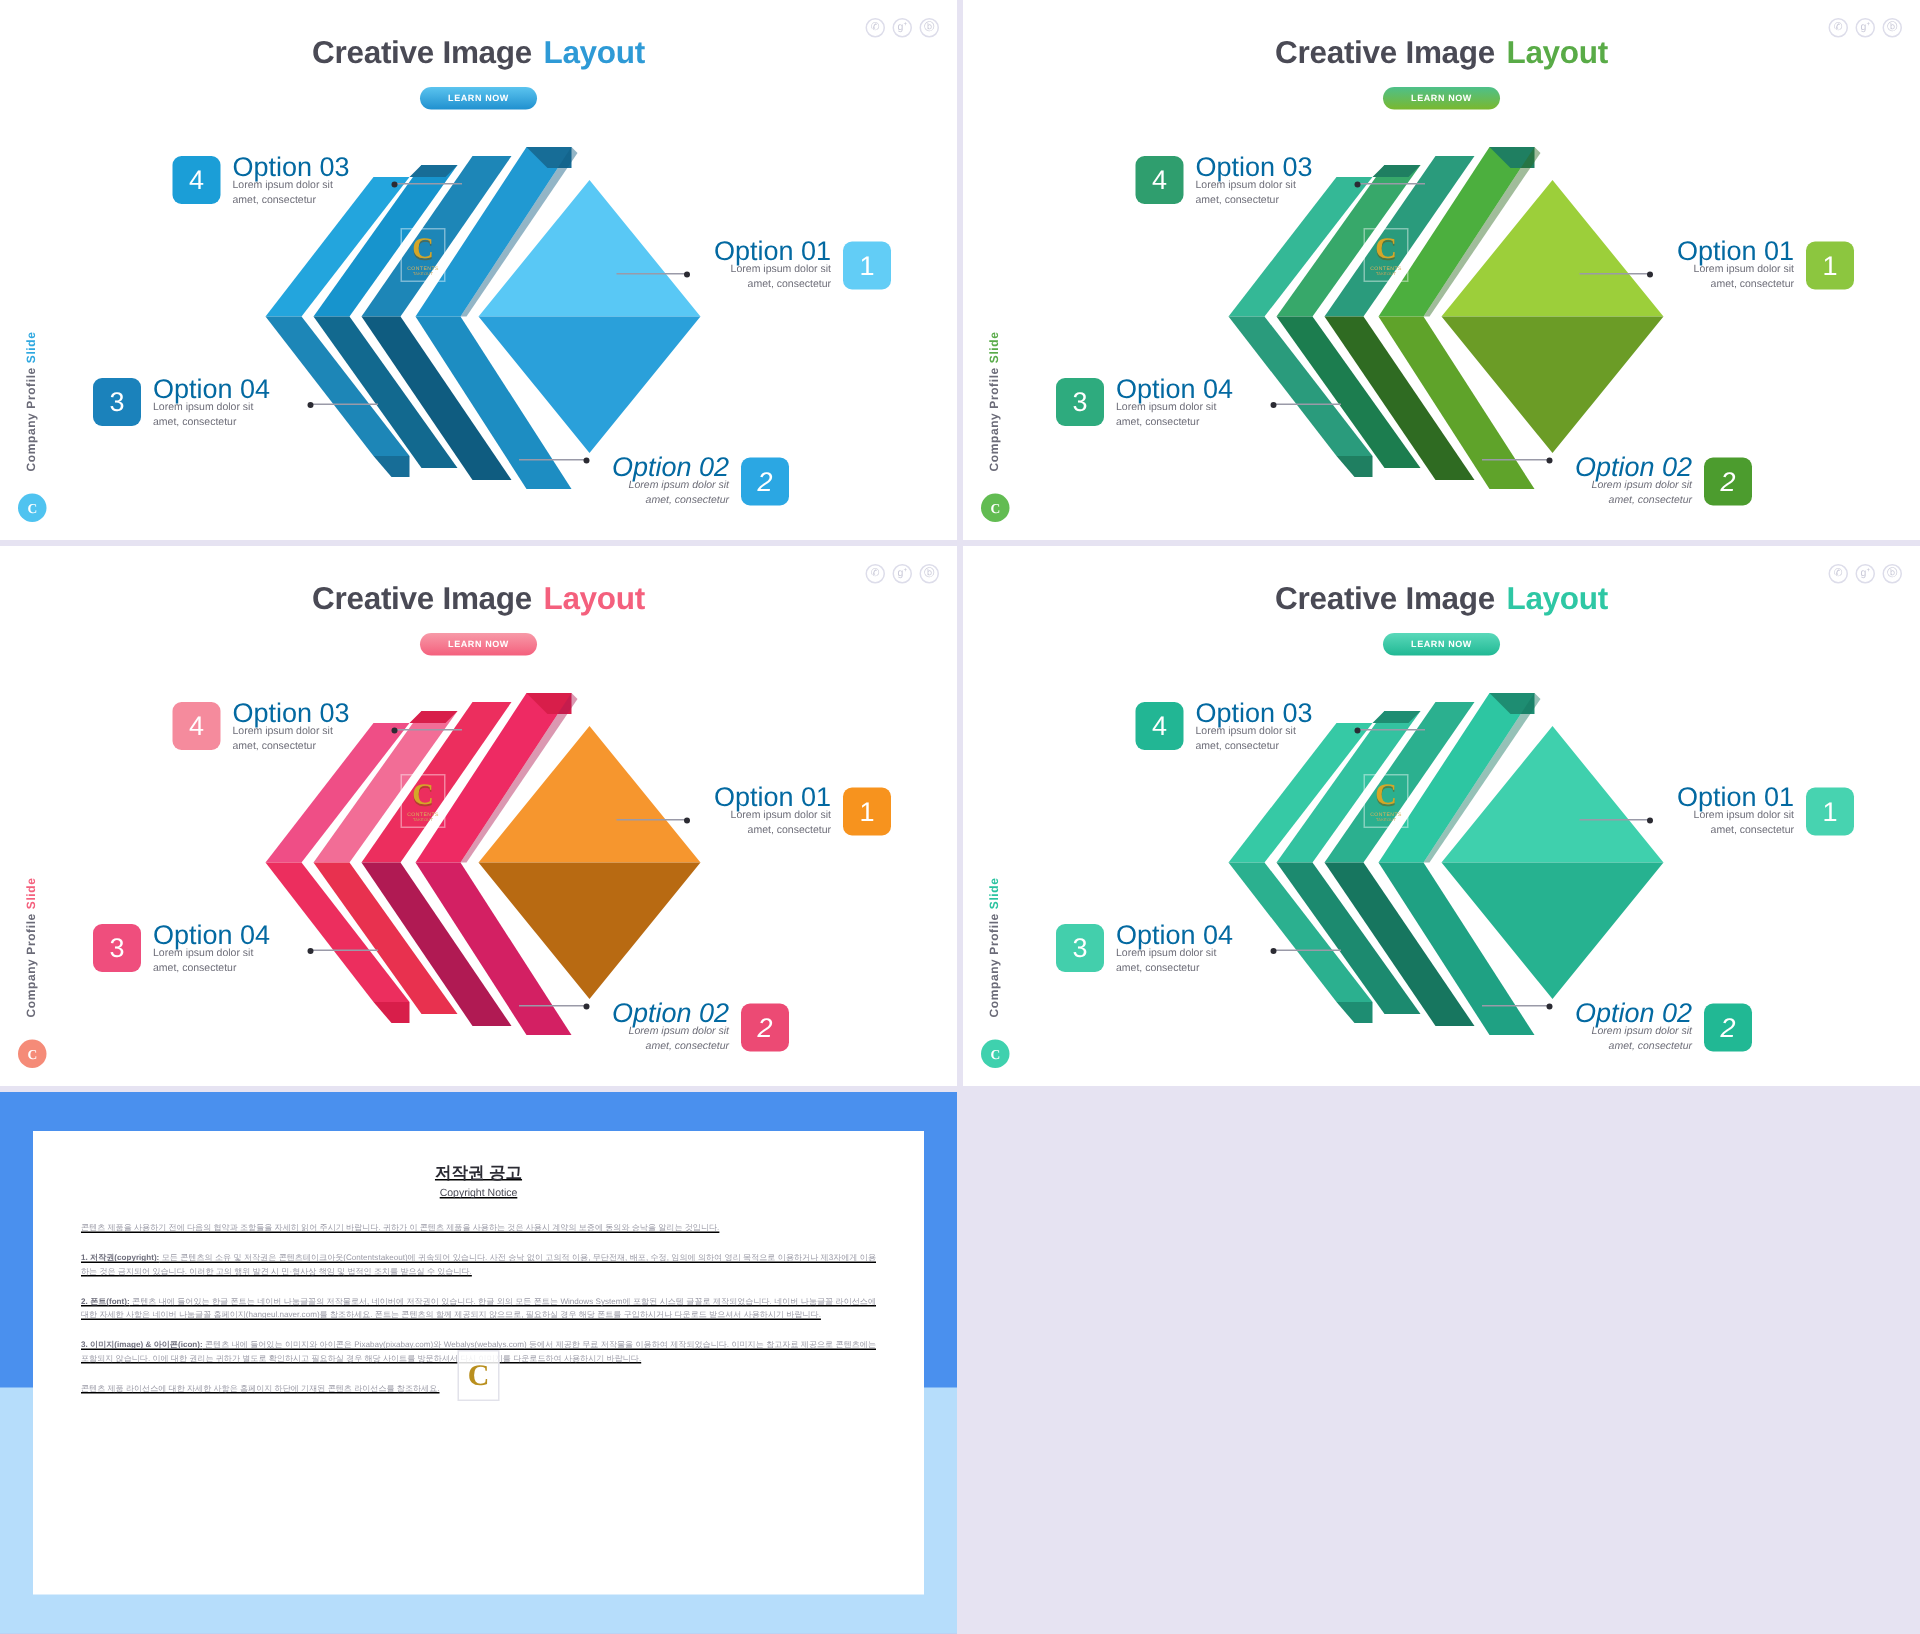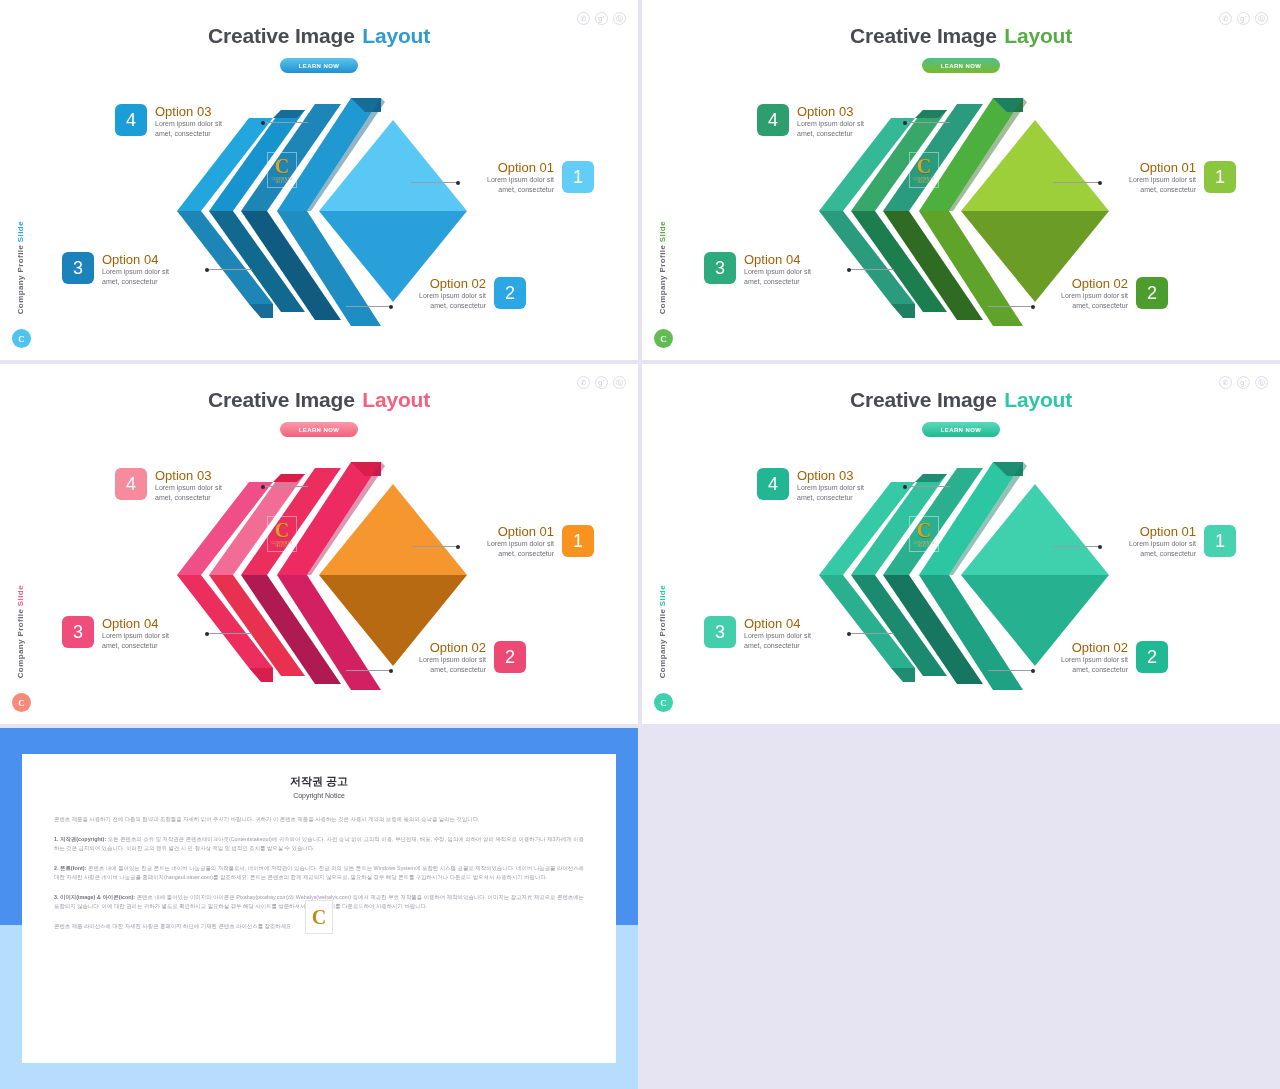--- a/index.html
+++ b/index.html
@@ -98,39 +98,39 @@
 
   
   .callout { position: absolute; display: flex; align-items: flex-start; gap: 8px; }
   .badge {
     width: 32px; height: 32px; border-radius: 6px;
     display: flex; align-items: center; justify-content: center;
     color: #ffffff; font-size: 18px; font-weight: 300;
     font-family: "Liberation Sans", sans-serif;
     flex: 0 0 auto;
   }
-  .c-txt .c-title { font-size: 13px; color: #a16207; line-height: 15px; white-space: nowrap; }
+  .c-txt .c-title { font-size: 18px; color: #0369a1; line-height: 15px; white-space: nowrap; }
   .c-txt .c-desc  { font-size: 7px;  color: #6e6e79; line-height: 9.5px; white-space: nowrap; }
   .c-right { text-align: right; align-items: center; }
   .c-right .c-title, .c-right .c-desc { text-align: right; }
 
   
   .lead { position: absolute; height: 1px; background: #9a9aa8; }
   .lead::before {
     content:""; position:absolute; width:4px; height:4px; border-radius:50%;
     background:#2b2b33; top:-1.5px;
   }
   .lead.dot-left::before  { left: -1px; }
   .lead.dot-right::before { right: -1px; }
 
   
   .cal-o3 { left: 115px; top: 104px; }
   .cal-o4 { left: 62px;  top: 252px; }
   .cal-o1 { right: 44px; top: 160px; flex-direction: row; }
-  .cal-o2 { right: 112px; top: 276px; }
+  .cal-o2 { right: 112px; top: 304px; font-style: italic; }
 
   .lead-o3 { left: 262px; top: 122px; width: 46px; }
   .lead-o4 { left: 206px; top: 269px; width: 46px; }
   .lead-o1 { left: 411px; top: 182px; width: 48px; }
   .lead-o2 { left: 346px; top: 306px; width: 46px; }
 
   
   #copyright {
     position: absolute; left: 0; top: 728px;
     width: 638px; height: 361px;
@@ -139,20 +139,21 @@
   }
   #copyright .cbottom {
     position: absolute; left:0; bottom:0; width:100%; height: 164px;
     background: #b6ddfb;
   }
   .cpaper {
     position: relative; z-index: 2;
     width: 100%; height: 100%;
     background: #ffffff;
     padding: 20px 32px;
+    text-decoration: underline;
   }
   .cp-title { text-align:center; font-size: 11px; font-weight: bold; color:#2c2c34; }
   .cp-sub   { text-align:center; font-size: 7px;  color:#4a4a55; margin-top: 3px; }
   .cp-body  { margin-top: 16px; }
   .cp-p {
     font-size: 5.4px; line-height: 9px; color: #9a9aa6;
     margin-bottom: 11px; text-align: justify;
   }
   .cp-p b { color: #70707e; }
   .cpmark {

